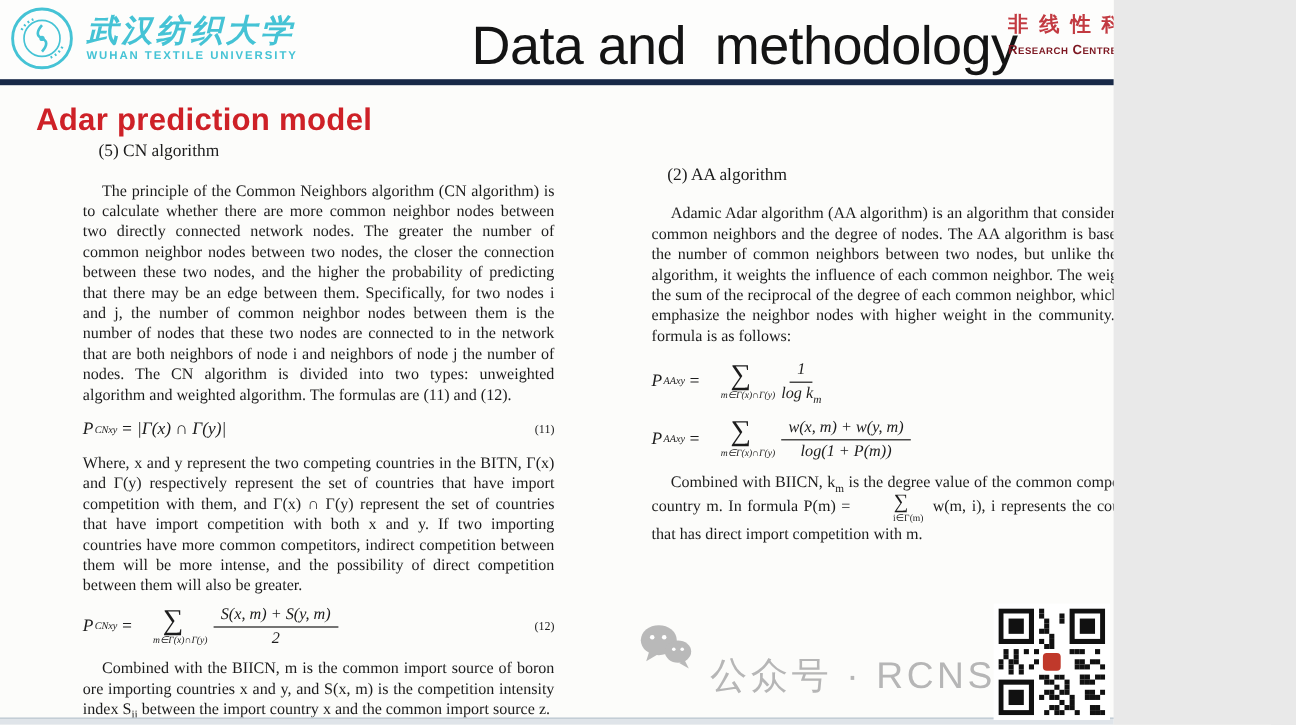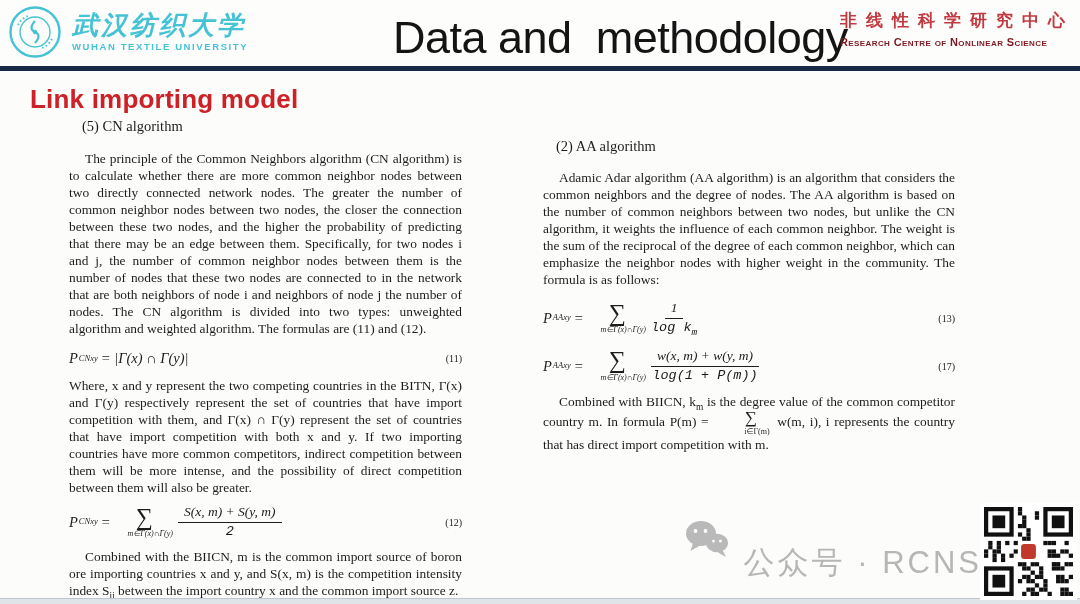--- a/index.html
+++ b/index.html
@@ -7,21 +7,21 @@
     --heading-red:#ce2127;
     --uni-cyan:#45c3d5;
     --centre-red:#c23a41;
     --centre-dark:#7d1822;
     --wm-gray:#b6b6b6;
     --text:#1c1c1c;
   }
   *{margin:0;padding:0;box-sizing:border-box;}
   html,body{width:1080px;height:604px;}
   body{font-family:"Liberation Sans",sans-serif;background:#e9e9e9;}
-  .page{position:relative;width:1080px;height:604px;background:#fcfcfa;overflow:hidden;}
+  .page{position:relative;width:928px;height:604px;background:#fcfcfa;overflow:hidden;}
 
   
   .header{position:absolute;left:0;top:0;width:1080px;height:66px;background:#fdfdfc;}
   .uni-brand{position:absolute;left:8px;top:5px;display:flex;align-items:flex-start;}
   .uni-logo{width:54px;height:54px;flex:0 0 auto;}
   .uni-names{margin-left:10px;padding-top:7px;}
   .uni-cn{font-size:26px;font-weight:bold;color:var(--uni-cyan);letter-spacing:3px;line-height:1.05;font-family:"Liberation Serif",serif;font-style:italic;}
   .uni-en{font-size:9.5px;font-weight:bold;color:var(--uni-cyan);letter-spacing:1.6px;margin-top:2px;}
   .slide-title{position:absolute;left:393px;top:12px;font-size:45px;font-weight:400;color:#141414;letter-spacing:-0.5px;white-space:pre;font-family:"Liberation Sans",sans-serif;text-align:center;}
   .centre{position:absolute;right:6px;top:9px;}
@@ -45,21 +45,21 @@
 
   
   .eq-row{display:flex;justify-content:space-between;align-items:center;font-style:italic;font-size:14.5px;color:var(--text);}
   .eq-body{display:inline-flex;align-items:center;}
   .stack{display:inline-flex;flex-direction:row;font-size:8.5px;line-height:1.15;margin:0 3px 0 1px;font-style:italic;}
   .sum{display:inline-flex;flex-direction:column;align-items:center;margin:0 5px;}
   .sigma{font-style:normal;font-size:24px;line-height:0.9;}
   .limit{font-size:8px;line-height:1;margin-top:2px;padding-left:12px;}
   .frac{display:inline-flex;flex-direction:column;align-items:center;font-size:13.5px;}
   .fnum{padding:0 6px 2px;border-bottom:1.2px solid var(--text);line-height:1.1;}
-  .fden{padding-top:2px;line-height:1.1;font-family:Liberation Mono, monospace;}
+  .fden{padding-top:2px;line-height:1.1;}
   .eq-num{font-style:normal;font-size:10px;}
   .eq-11{margin:13px 0 10px;}
   .eq-12{margin:9px 0 8px;}
   .eq-13{margin:13px 0 0;}
   .eq-14{margin:13px 0 10px;}
   .sum-inline{vertical-align:middle;margin:0 3px;}
   .sigma-sm{font-size:17px;}
 
   
   .watermark{position:absolute;right:98px;bottom:20px;display:flex;align-items:center;z-index:2;}
@@ -92,21 +92,21 @@
     </div>
     <h1 class="slide-title">Data and  methodology</h1>
     <div class="centre">
       <div class="centre-cn">非线性科学研究中心</div>
       <div class="centre-en">Research Centre of Nonlinear Science</div>
     </div>
   </div>
   <div class="header-rule"></div>
 
   <div class="content">
-    <div class="section-heading">Link importing model</div>
+    <div class="section-heading">Adar prediction model</div>
 
     <div class="col col-left">
       <div class="item-label">(5) CN algorithm</div>
 
       <p class="para indent first">The principle of the Common Neighbors algorithm (CN algorithm) is to calculate whether there are more common neighbor nodes between two directly connected network nodes. The greater the number of common neighbor nodes between two nodes, the closer the connection between these two nodes, and the higher the probability of predicting that there may be an edge between them. Specifically, for two nodes i and j, the number of common neighbor nodes between them is the number of nodes that these two nodes are connected to in the network that are both neighbors of node i and neighbors of node j the number of nodes. The CN algorithm is divided into two types: unweighted algorithm and weighted algorithm. The formulas are (11) and (12).</p>
 
       <div class="eq-row eq-11">
         <span class="eq-body">
           <span>P</span>
             <span class="stack">

